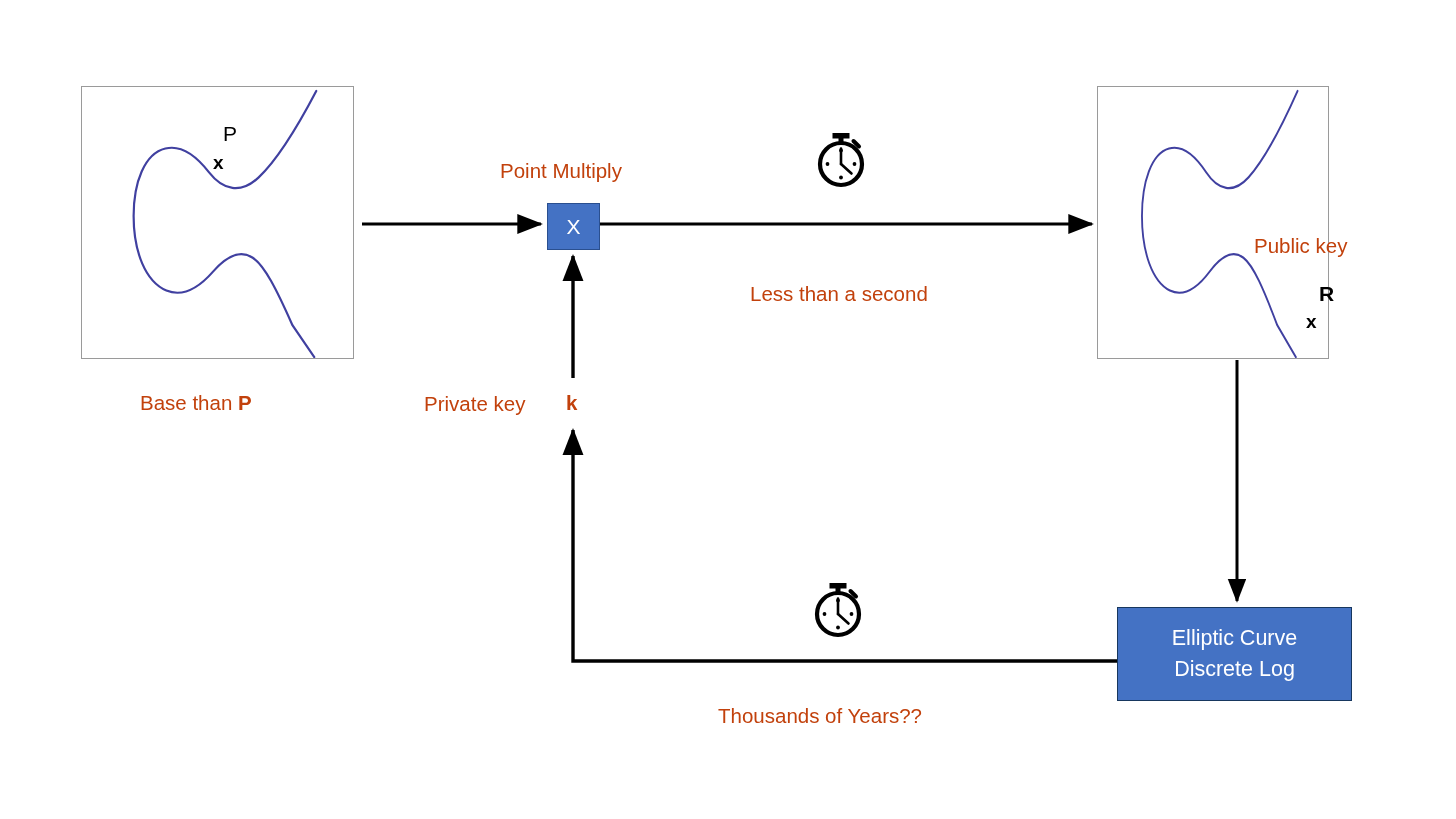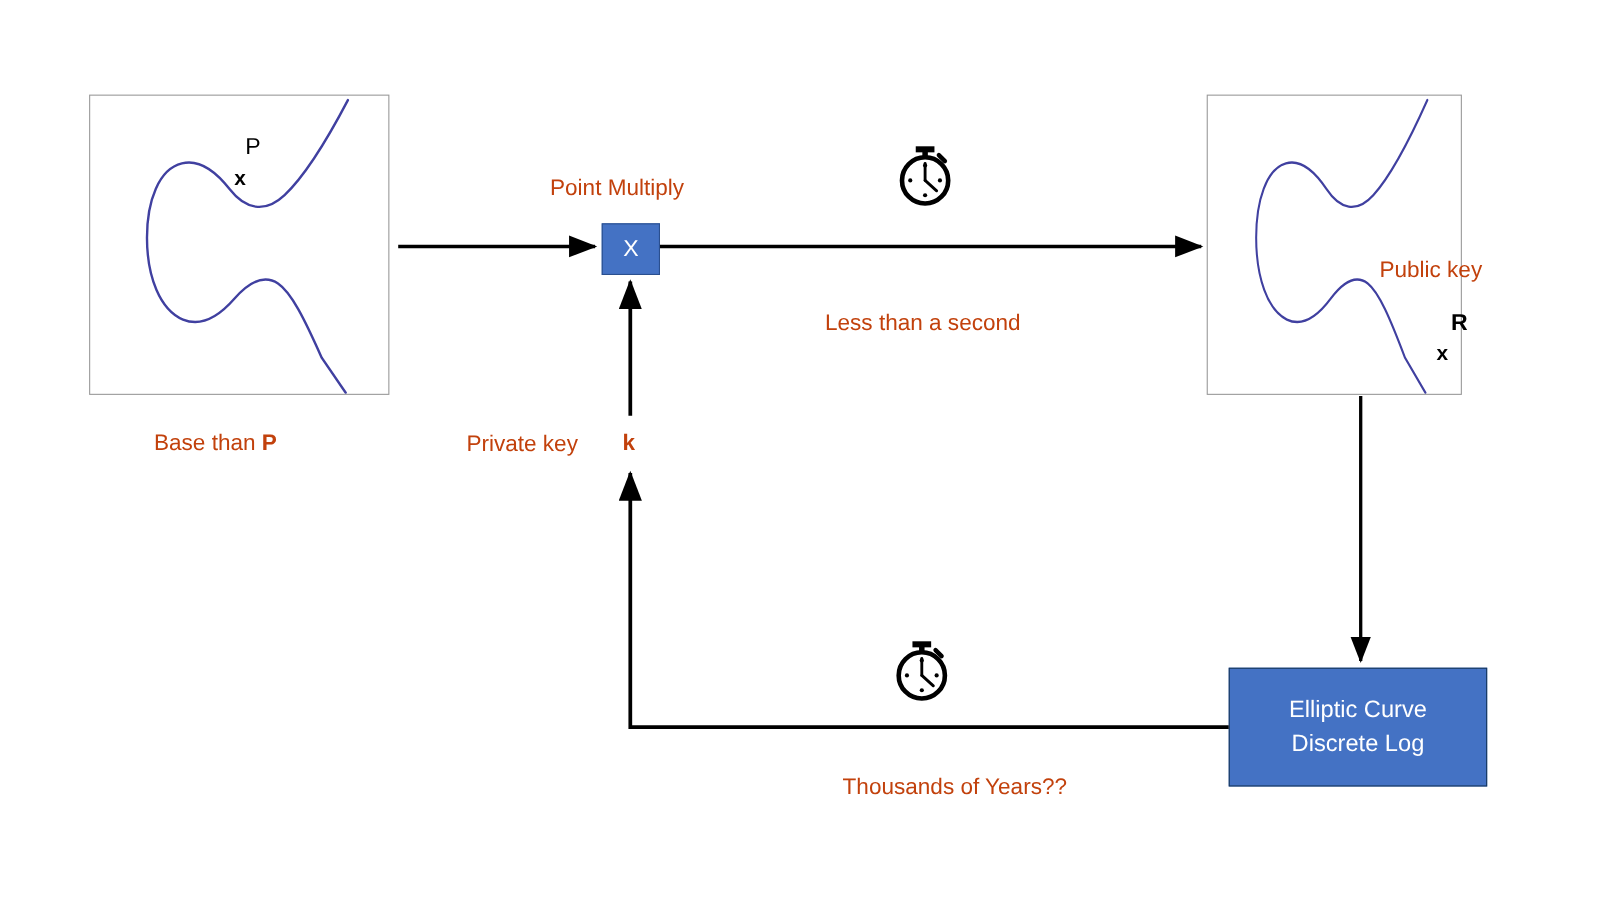--- a/index.html
+++ b/index.html
@@ -69,21 +69,21 @@
     align-items: center;
     justify-content: center;
     color: #ffffff;
     font-size: 21px;
   }
   #box-ecdl {
     position: absolute;
     left: 1117px;
     top: 607px;
     width: 235px;
-    height: 108px;
+    height: 94px;
     background: #4472c4;
     border: 1px solid #17375e;
     box-sizing: border-box;
     display: flex;
     flex-direction: column;
     align-items: center;
     justify-content: center;
     color: #ffffff;
     font-size: 21.5px;
     line-height: 1.45;
@@ -149,21 +149,21 @@
   <div class="lbl" style="left:500px; top:159px;">Point Multiply</div>
 
   <div id="box-multiply">
     <span>X</span>
   </div>
 
   <div class="lbl" style="left:424px; top:392px;">Private key</div>
   <div class="lbl lbl-bold" style="left:566px; top:391px;">k</div>
 
   <div class="lbl" style="left:750px; top:282px;text-align:center;">Less than a second</div>
-  <div class="lbl" style="left:718px; top:704px;margin-left:48px;">Thousands of Years??</div>
+  <div class="lbl" style="left:718px; top:704px;">Thousands of Years??</div>
 
   <div id="box-ecdl">
     <span>Elliptic Curve</span>
     <span>Discrete Log</span>
   </div>
 
   <svg class="arrow-layer" viewBox="0 0 1456 819">
     <defs>
       <marker id="ah" markerWidth="9" markerHeight="9" refX="7.4" refY="3.1" orient="auto" markerUnits="strokeWidth">
         <path d="M 0 0 L 8 3.1 L 0 6.2 z" fill="#000000"></path>

